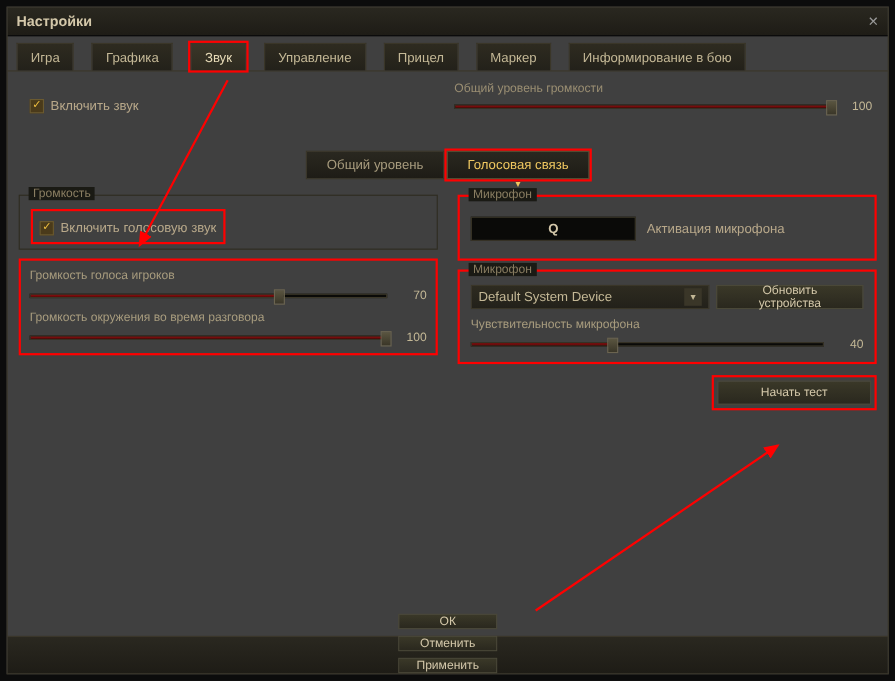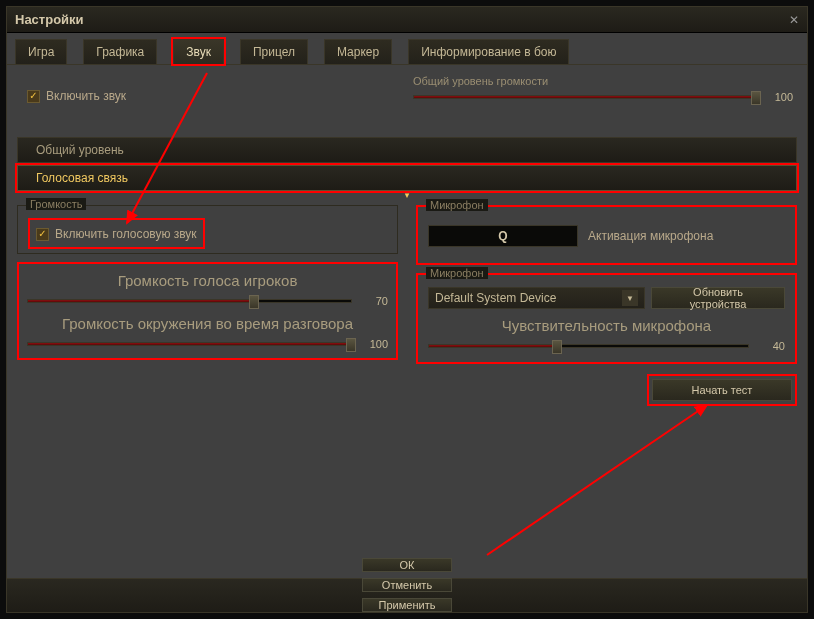--- a/index.html
+++ b/index.html
@@ -131,21 +131,21 @@
     margin-bottom: 8px;
   }
   .group-title {
     position: absolute; top: -8px; left: 8px;
     background: #1a1a14;
     padding: 0 4px;
     font-size: 11px;
     color: #8a7e62;
   }
   .slider-block { margin-top: 8px; }
-  .slider-block .lbl { font-size: 15px; color: #a89c7e; margin-bottom: 6px; text-align: center; }
+  .slider-block .lbl { font-size: 11px; color: #a89c7e; margin-bottom: 6px; }
   .mic-key-row {
     display: flex; align-items: center; gap: 10px;
     padding: 6px 0;
   }
   .key-box {
     width: 150px; height: 22px;
     background: #0a0a08;
     border: 1px solid #3a3628;
     display: flex; align-items: center; justify-content: center;
     color: #d4c8aa; font-weight: bold;
@@ -195,20 +195,21 @@
 <div class="window">
   <div class="titlebar">
     <span class="title">Настройки</span>
     <span class="close-x">✕</span>
   </div>
 
   <div class="tabs">
     <div class="tab">Игра</div>
     <div class="tab">Графика</div>
     <div class="tab active hl-red">Звук</div>
+    <div class="tab">Управление</div>
     <div class="tab">Прицел</div>
     <div class="tab">Маркер</div>
     <div class="tab">Информирование в бою</div>
   </div>
 
   <div class="content">
 
     <div class="checkbox" style="margin-left:10px;margin-top:10px;">
       <span class="cb-box">✓</span>
       <span>Включить звук</span>
@@ -218,21 +219,21 @@
       <div class="slider-label">Общий уровень громкости</div>
       <div class="slider-row">
         <div class="slider-track">
           <div class="slider-fill" style="width:100%"></div>
           <div class="slider-thumb" style="left:100%"></div>
         </div>
         <div class="slider-val">100</div>
       </div>
     </div>
 
-    <div class="subtabs" style="margin-top:34px;flex-direction:column;">
+    <div class="subtabs" style="margin-top:34px;">
       <div class="subtab">Общий уровень</div>
       <div class="subtab active hl-red">Голосовая связь</div>
     </div>
 
     <div class="columns">
 
       <div class="col">
         <div class="group" style="padding-bottom:4px;">
           <span class="group-title">Громкость</span>
 

